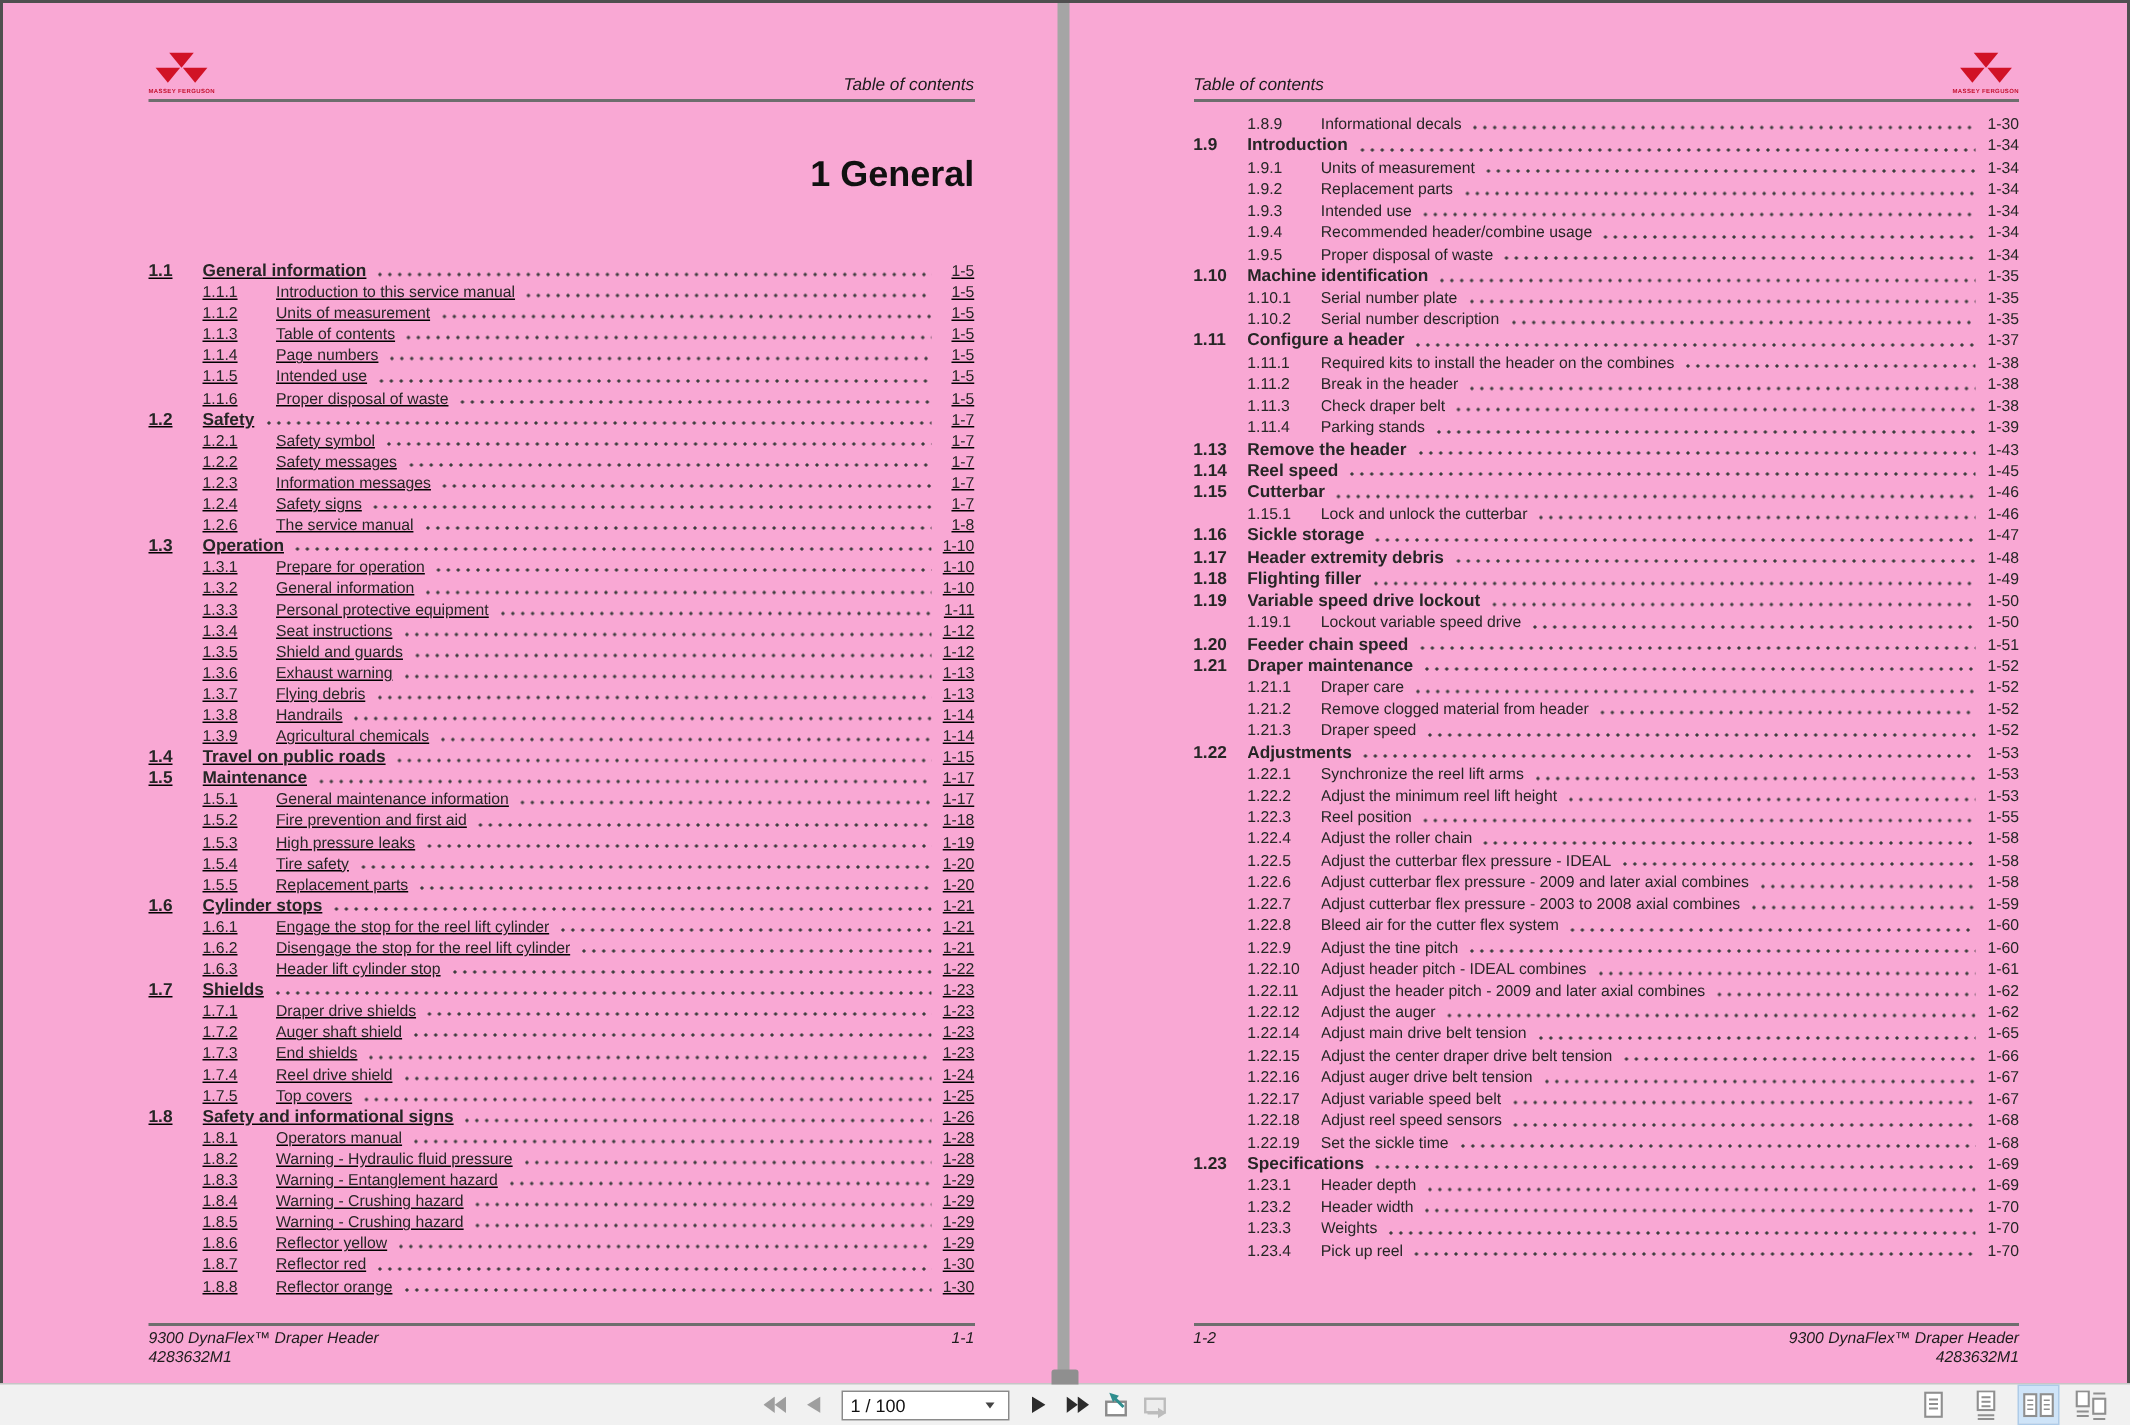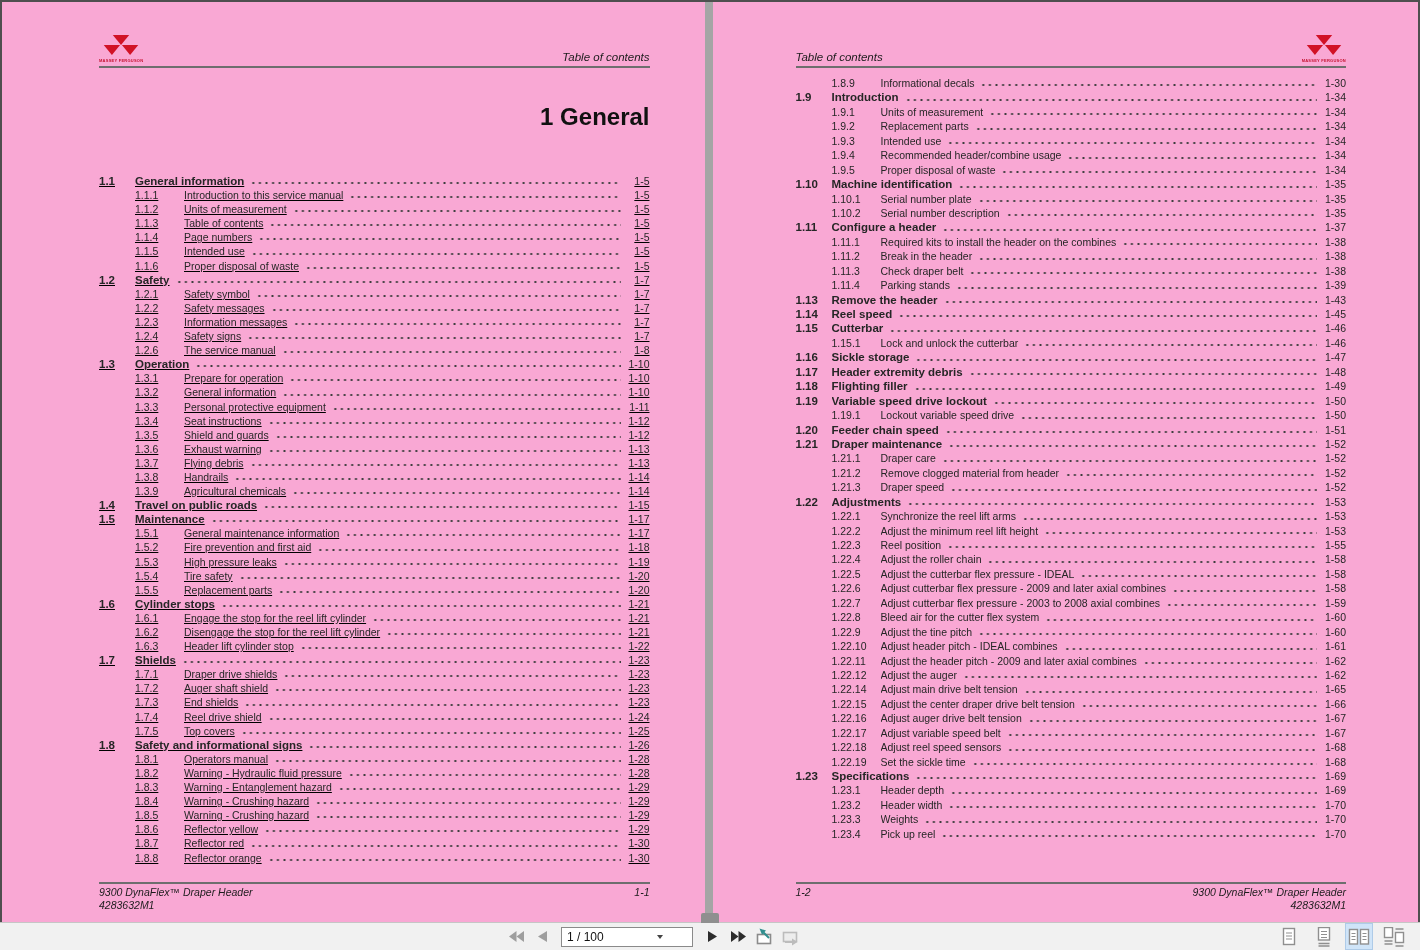--- a/index.html
+++ b/index.html
@@ -51,21 +51,21 @@
                  font-style:italic; font-size:10.5px; line-height:13px; color:#1c1c1c; }
   .footer-right-align { text-align:right; }
 
   
   .toolbar { height:28px; background:#f1f1f1; border-top:1px solid #c6c6c6; position:relative; }
   .collapse-tab { position:absolute; top:-10px; left:calc(50% - 9px); width:18px; height:10px;
                   background:#8f8f8f; border-radius:2px 2px 0 0; }
   .nav-cluster { position:absolute; left:505px; top:0; height:27px; display:flex; align-items:center; gap:4px; }
   .tb-btn { width:22px; height:22px; display:flex; align-items:center; justify-content:center;
             background:transparent; border:none; cursor:pointer; padding:0; }
-  .page-combo { width:132px; height:20px; background:#fff; border:1px solid #8a8a8a;
+  .page-combo { width:112px; height:20px; background:#fff; border:1px solid #8a8a8a;
                 display:flex; align-items:center; margin:0 4px; }
   .page-combo input { border:none; outline:none; width:90px; height:16px; font-size:12px;
                       padding-left:5px; color:#111; font-family:"Liberation Sans", sans-serif; background:transparent; }
   .combo-caret { width:16px; display:flex; justify-content:center; align-items:center; }
   .caret-down { width:0; height:0; border-left:3.5px solid transparent; border-right:3.5px solid transparent;
                 border-top:4.5px solid #444; }
   .layout-cluster { position:absolute; right:13px; top:0; height:27px; display:flex; align-items:center; gap:9px; }
   .layout-btn { width:26px; height:25px; display:flex; align-items:center; justify-content:center;
                 background:transparent; border:none; cursor:pointer; padding:0; }
   .layout-btn.active { background:#cfe4f8; outline:1px solid #aecbe8; }

